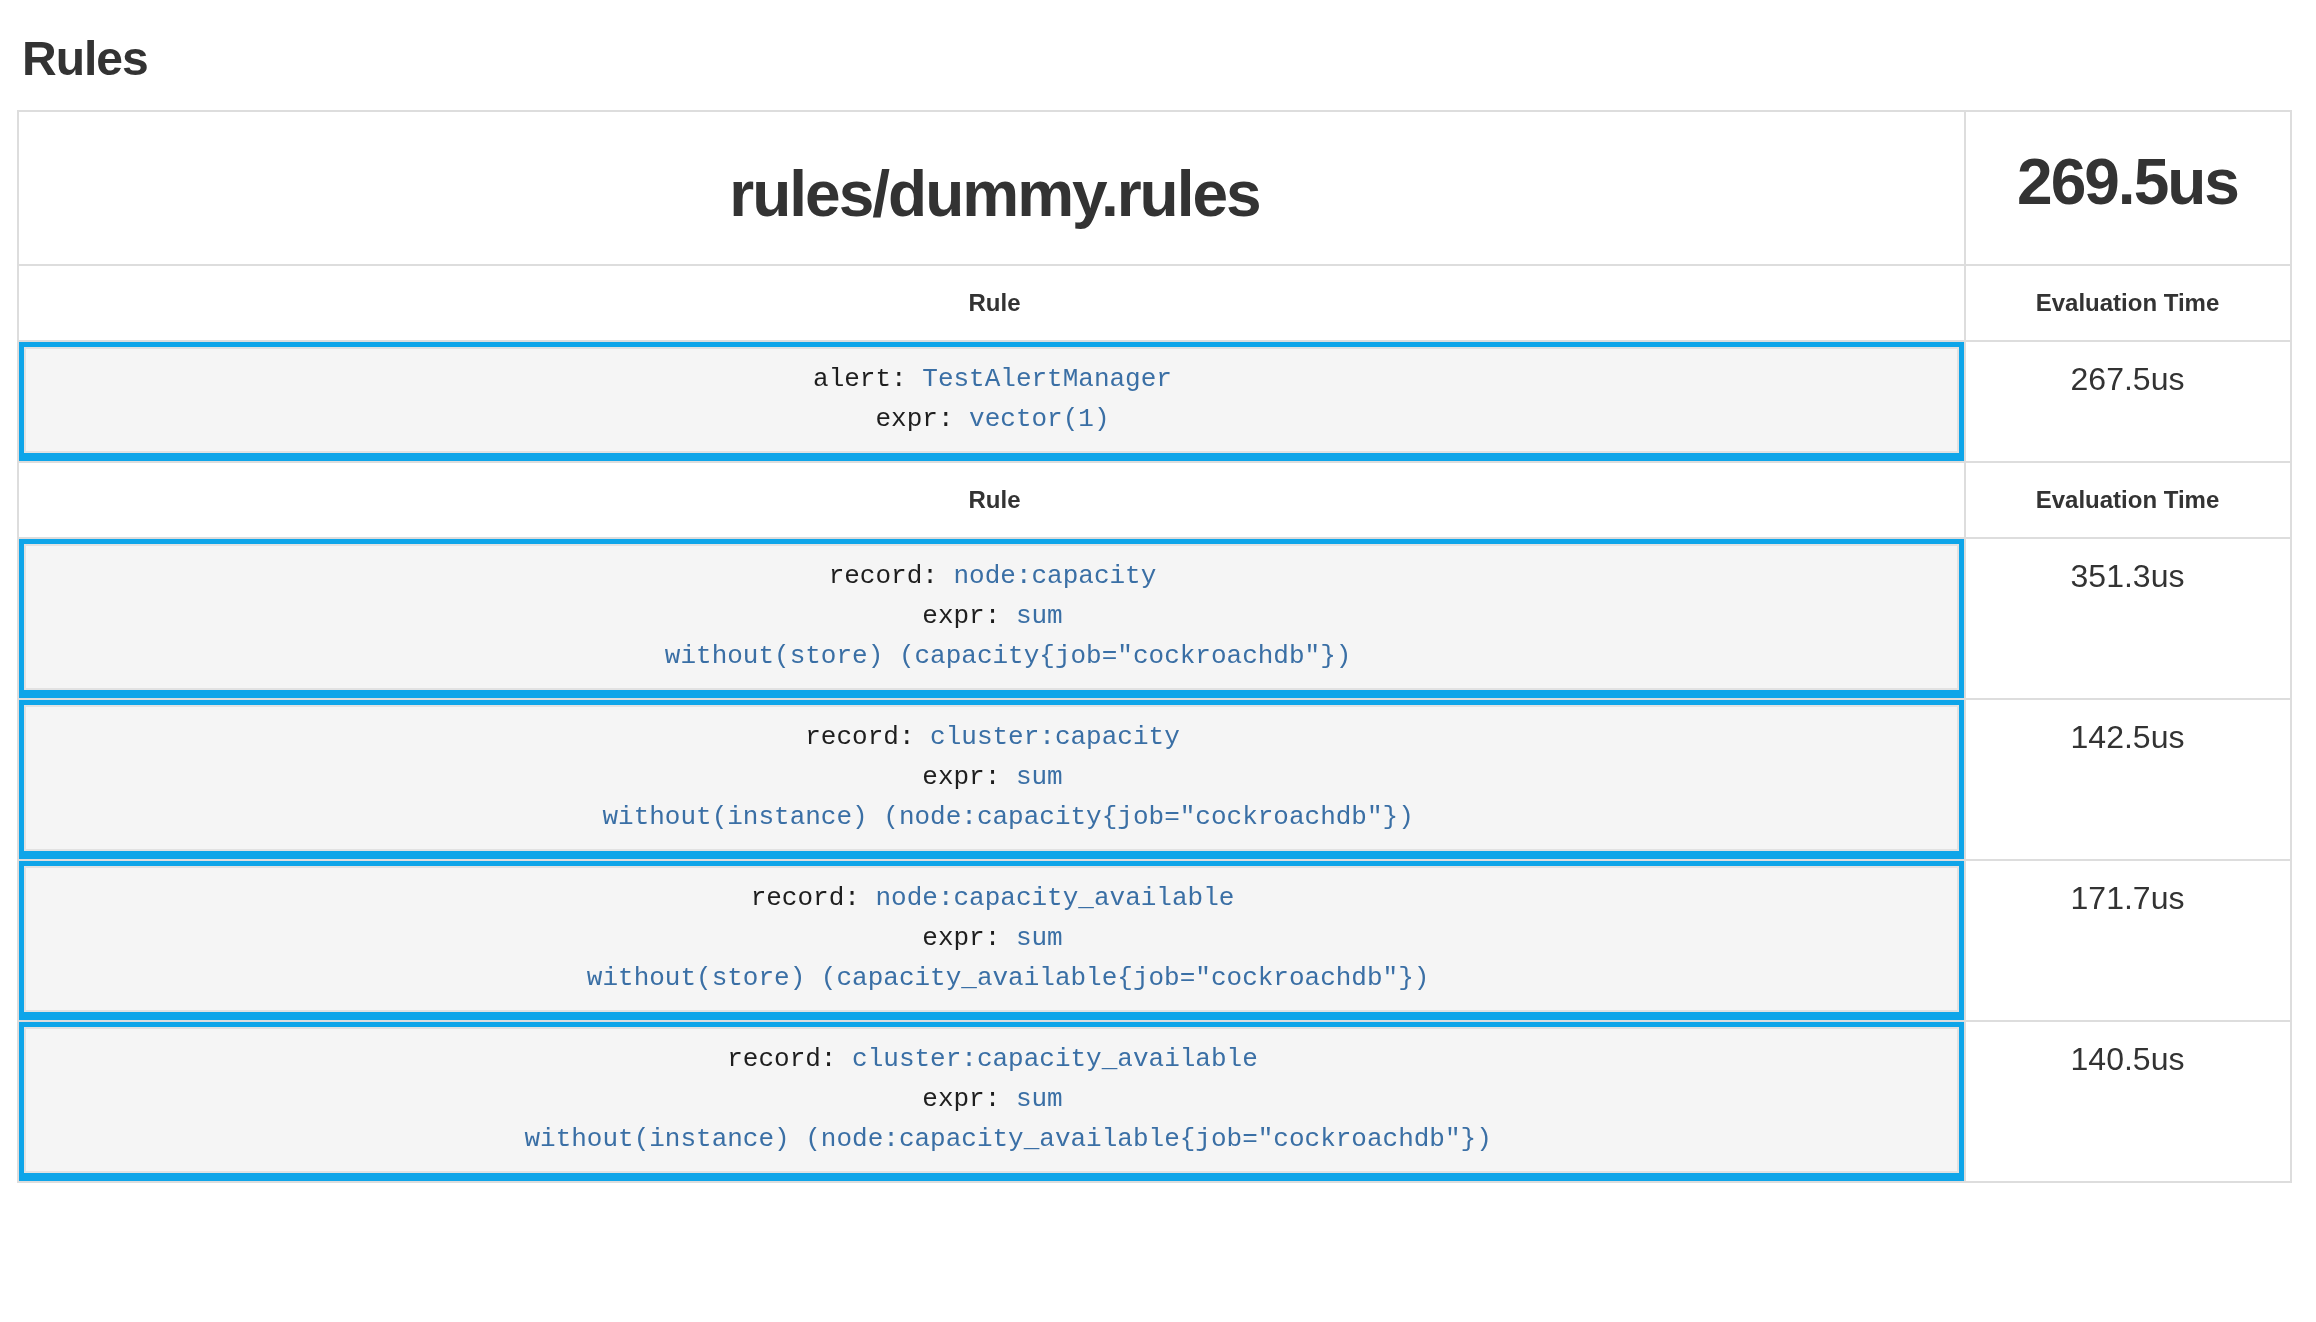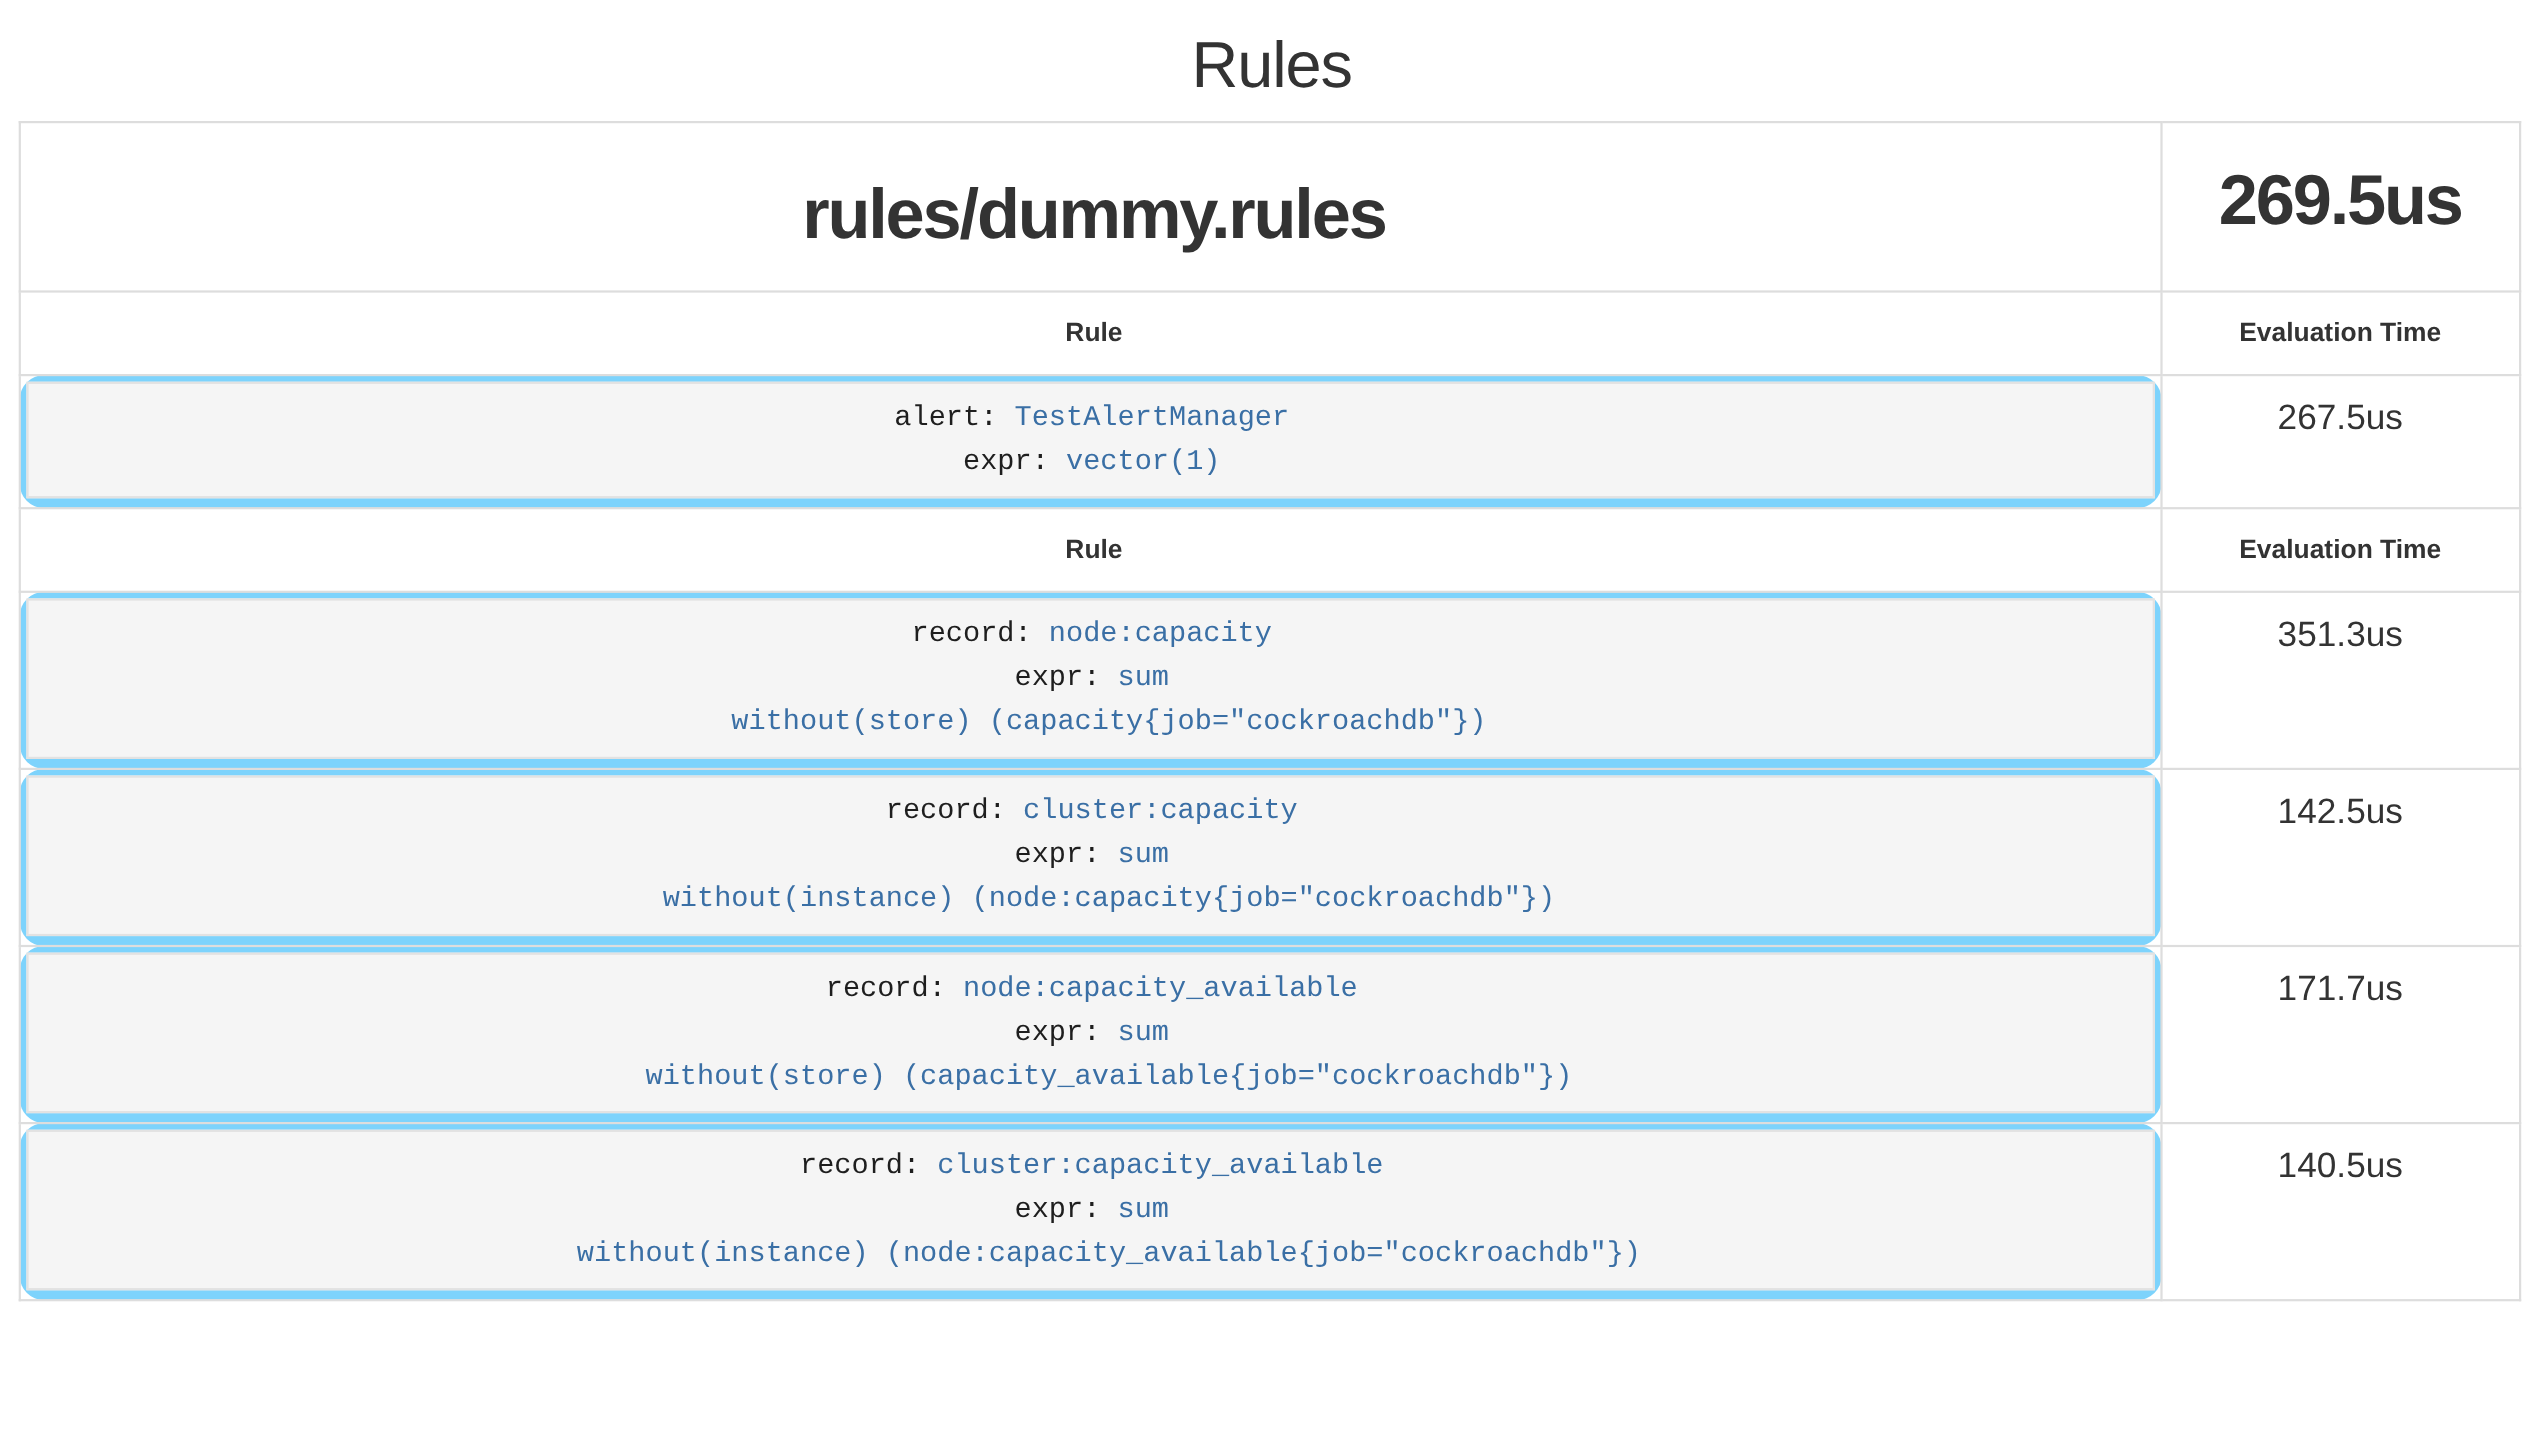--- a/index.html
+++ b/index.html
@@ -16,24 +16,23 @@
   html,body{
     margin:0;padding:0;
     width:2316px;height:1322px;
     overflow:hidden;
     background:var(--page_bg);
     font-family:"Liberation Sans","DejaVu Sans",sans-serif;
     color:var(--body_text);
   }
   .page{padding:0 26px 0 17px;}
   h1.page-title{
-    font-size:59px;line-height:66px;font-weight:normal;
+    font-size:48px;line-height:66px;font-weight:bold;
     letter-spacing:-1px;color:var(--heading_text);
     margin:26px 0 18px 5px;
-    text-align:center;
   }
   table.rules-table{
     border-collapse:collapse;
     width:2273px;
     table-layout:fixed;
     background:#fff;
   }
   .col-rule{width:1947px;}
   .col-eval{width:326px;}
   td,th{
@@ -55,22 +54,21 @@
     padding:25px 16px 25px 22px;
     font-size:24px;line-height:24px;
     font-weight:bold;color:var(--heading_text);
     background:#fff;
     border-radius:21px;
   }
   th.col-header-eval{padding-left:15px;}
   
   td.cell-rule{
     padding:5px 5px 8px 5px;
-    background:#7dd3fc;
-    border-radius:22px;
+    background:#0ea5e9;
   }
   td.cell-rule pre{
     margin:0;
     background:var(--code_bg);
     border:2px solid var(--code_border);
     padding:10px 14px 12px 16px;
     font-family:"Liberation Mono","DejaVu Sans Mono",monospace;
     font-size:26px;line-height:40px;
     color:var(--code_text);
     white-space:pre;

